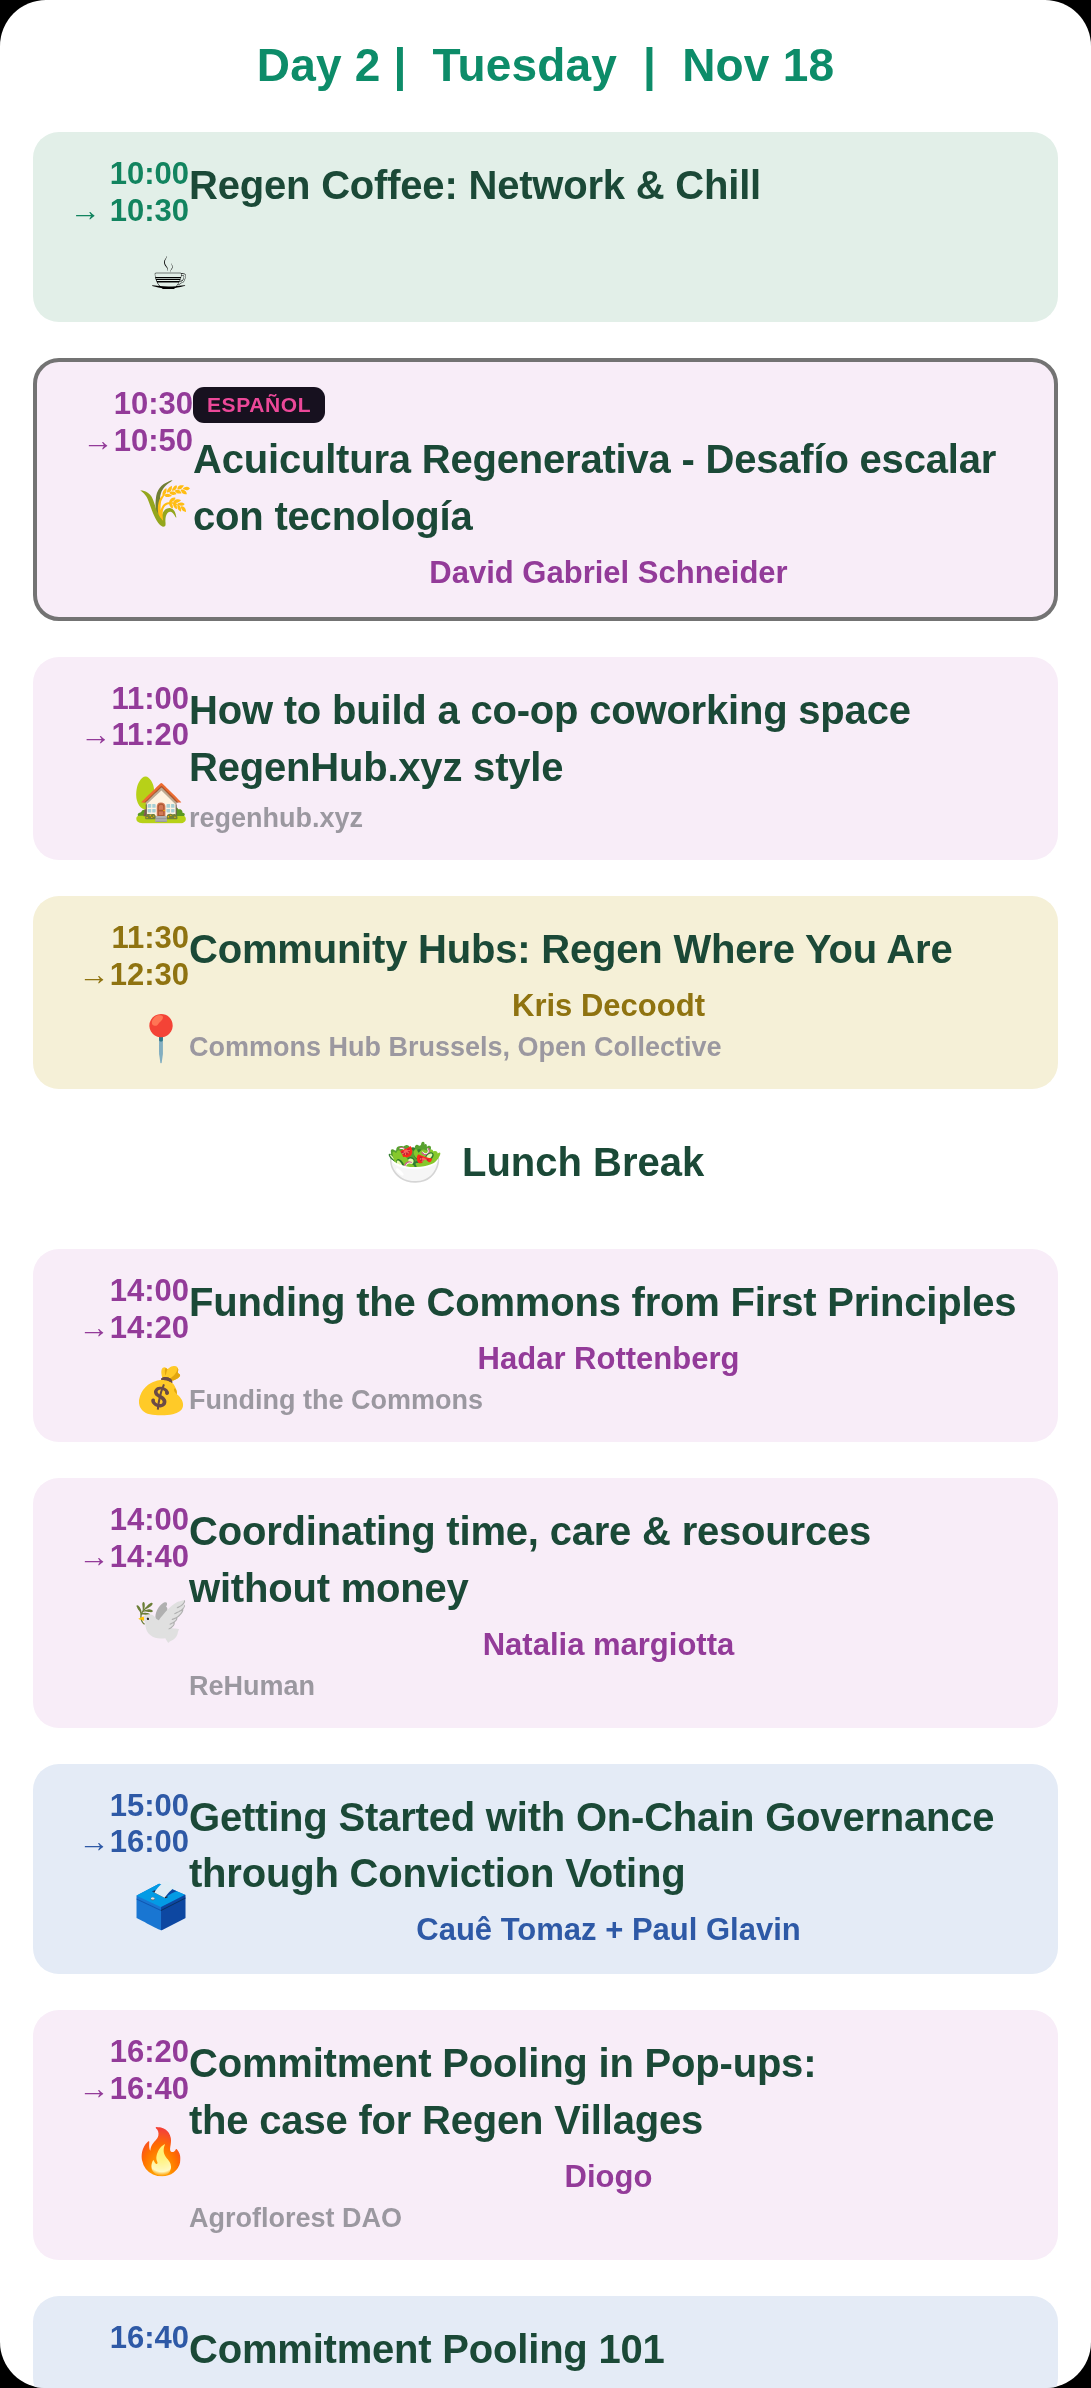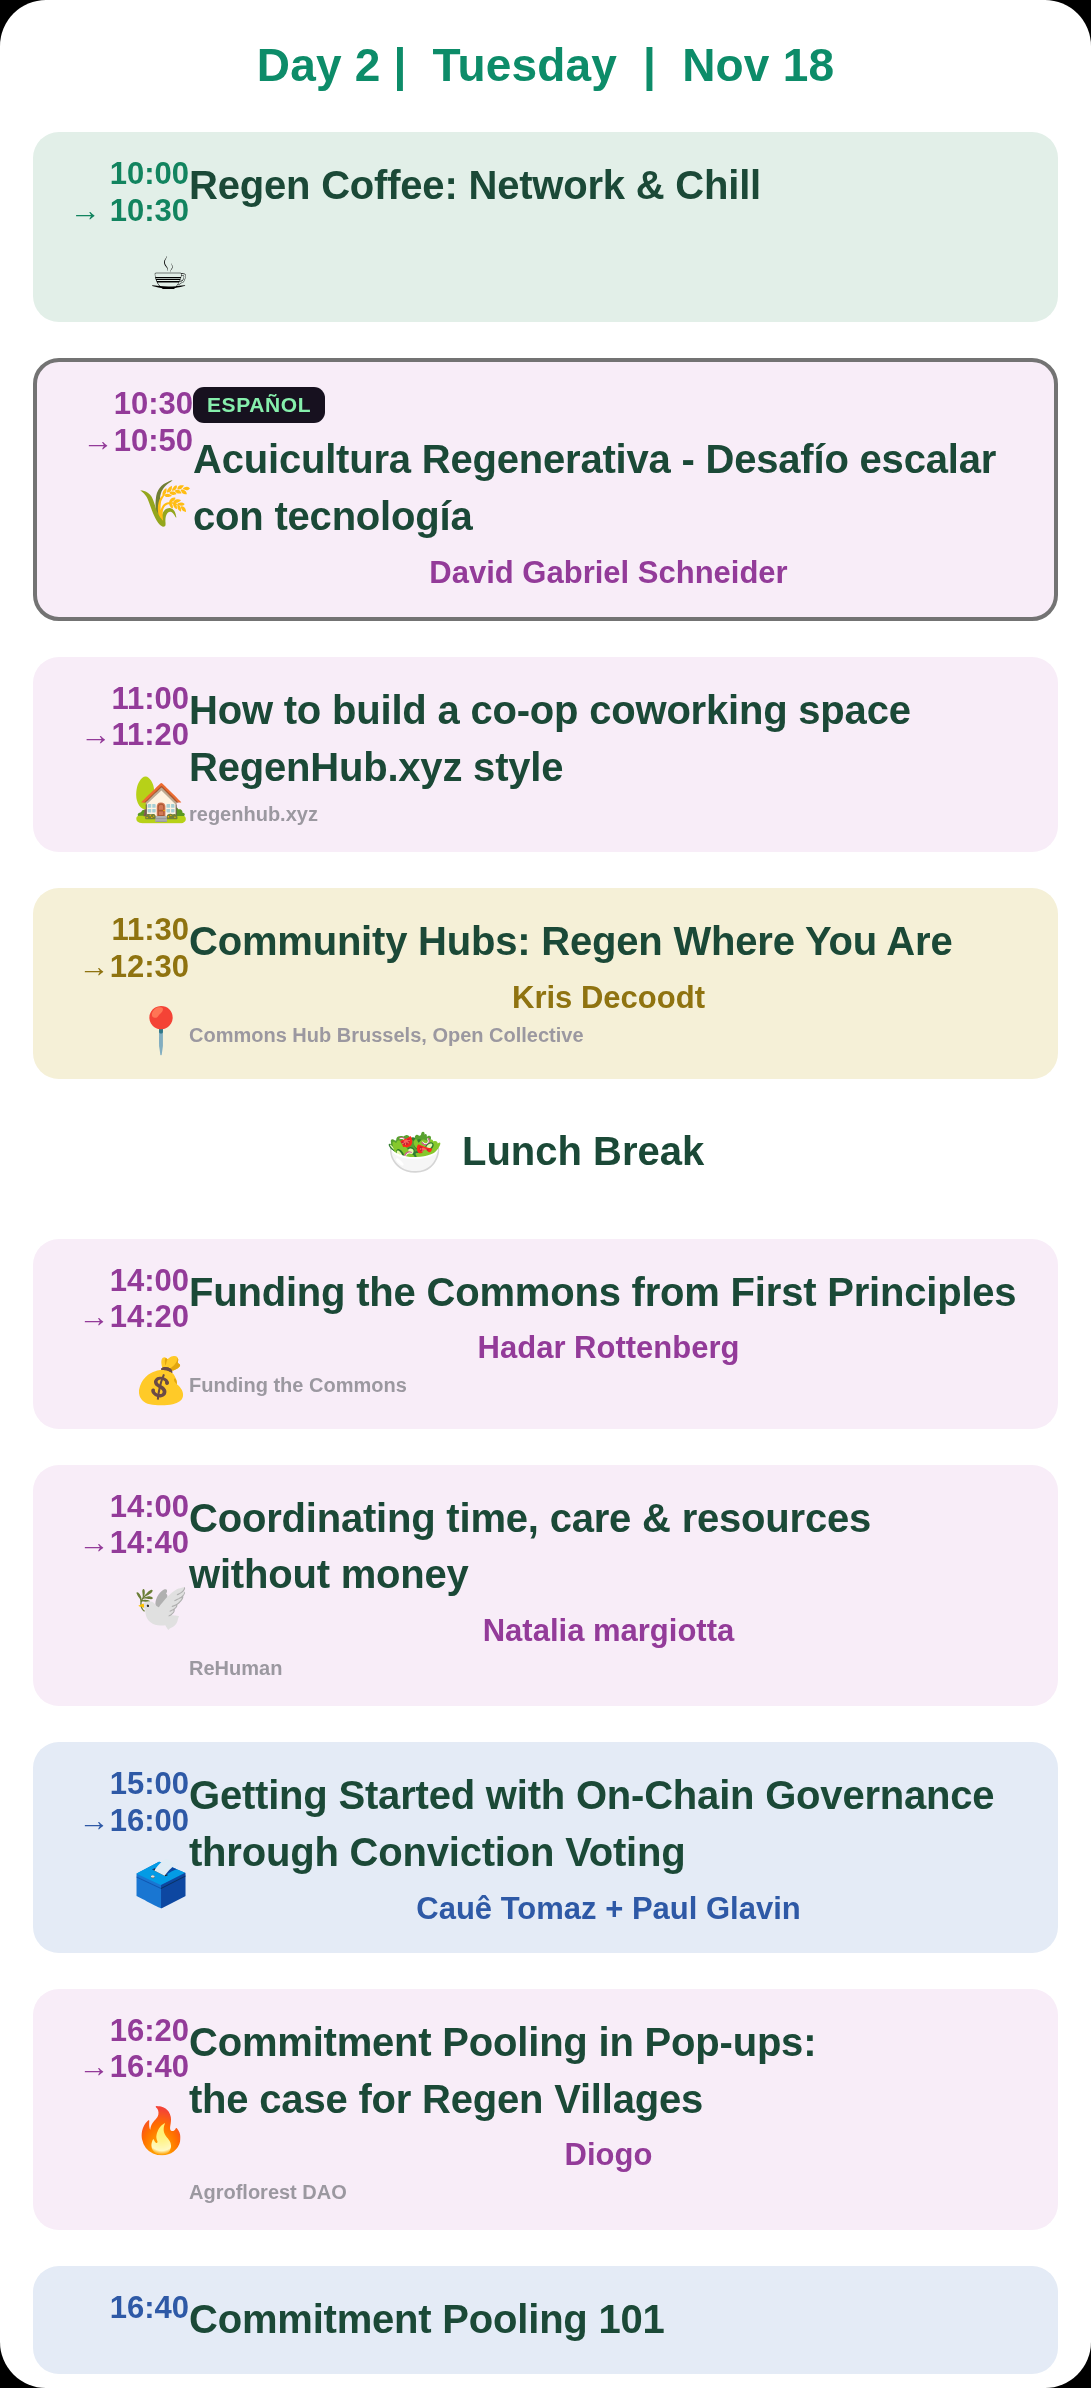--- a/index.html
+++ b/index.html
@@ -53,21 +53,21 @@
   .session-emoji {
     font-size: 45px;
     line-height: 1;
     margin: 22px 0 0 6px;
   }
 
   .content { flex: 1; padding-top: 1px; min-width: 0; }
   .badge {
     display: inline-block;
     background: #17111f;
-    color: #86efac;
+    color: #ec4899;
     font-size: 21px;
     font-weight: 700;
     letter-spacing: 0.6px;
     padding: 6px 14px;
     border-radius: 11px;
     margin-bottom: 8px;
   }
   .title {
     font-size: 40px;
     font-weight: 700;
@@ -77,21 +77,21 @@
     white-space: pre-line;
   }
   .speaker {
     font-size: 31px;
     font-weight: 700;
     color: var(--accent);
     margin-top: 10px;
     text-align: center;
   }
   .org {
-    font-size: 20px;
+    font-size: 27px;
     font-weight: 700;
     color: #9b98a0;
     margin-top: 8px;
   }
 
   .break {
     display: flex;
     align-items: center;
     justify-content: center;
     gap: 18px;

